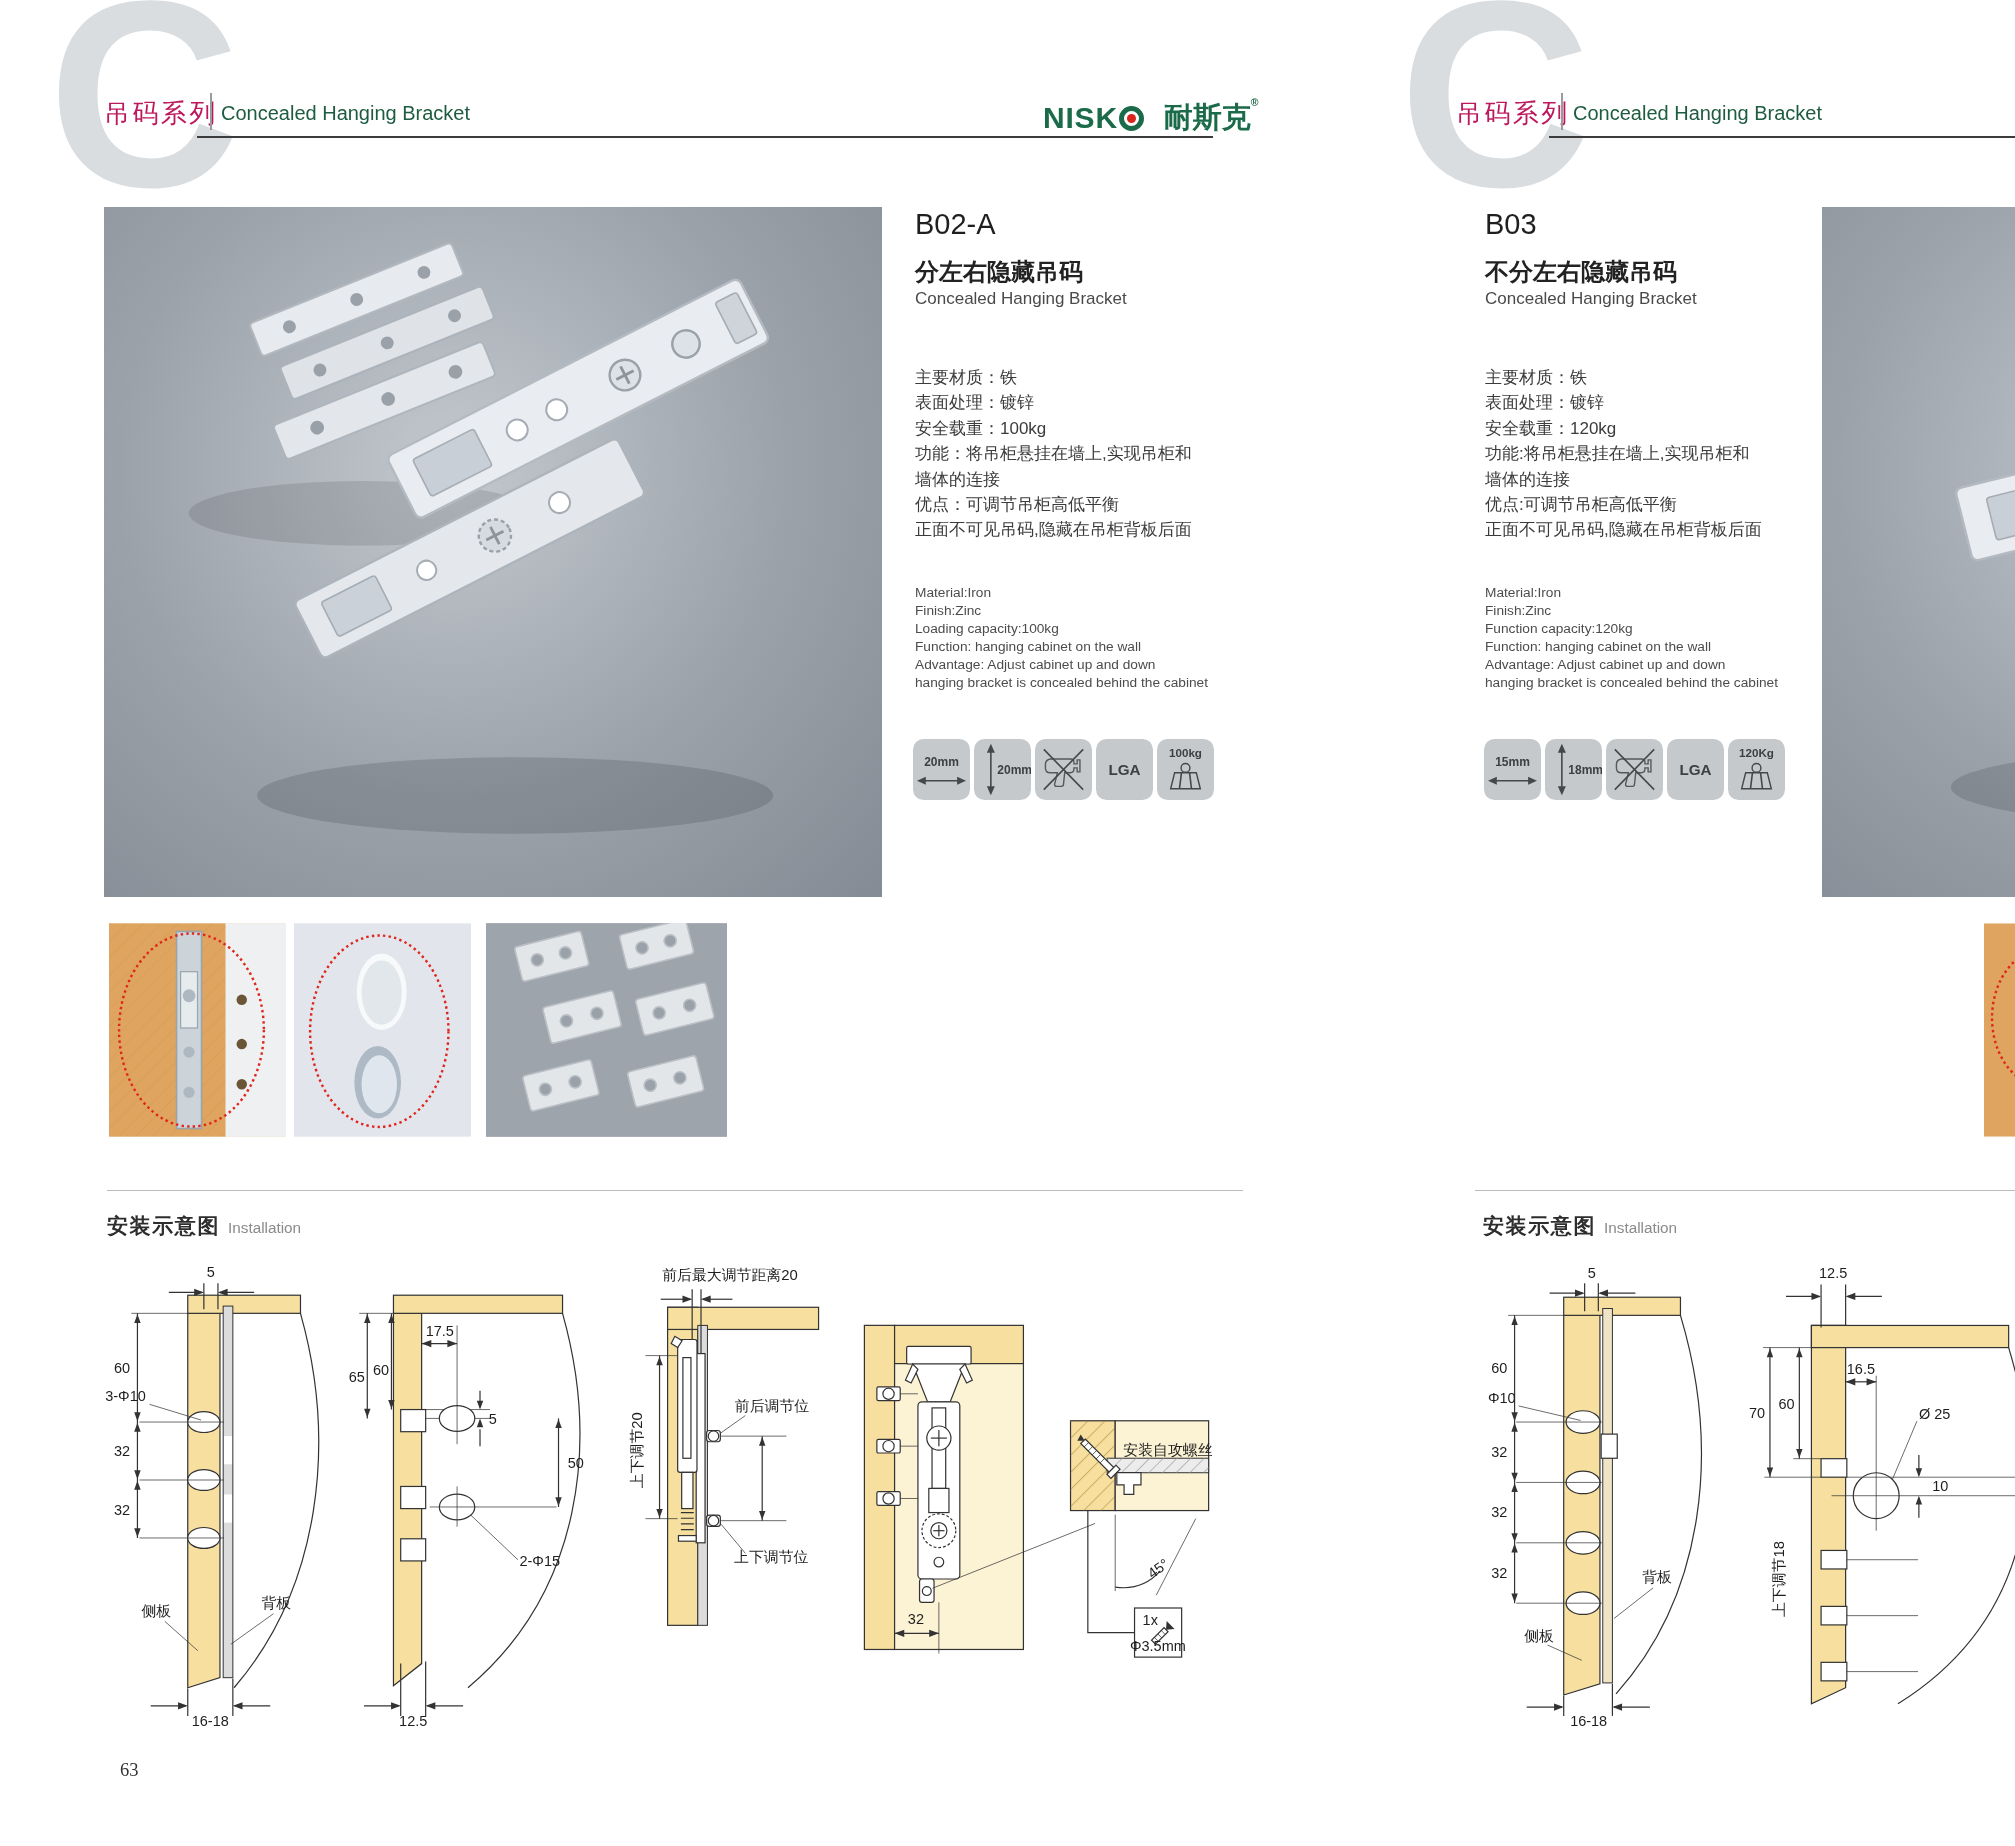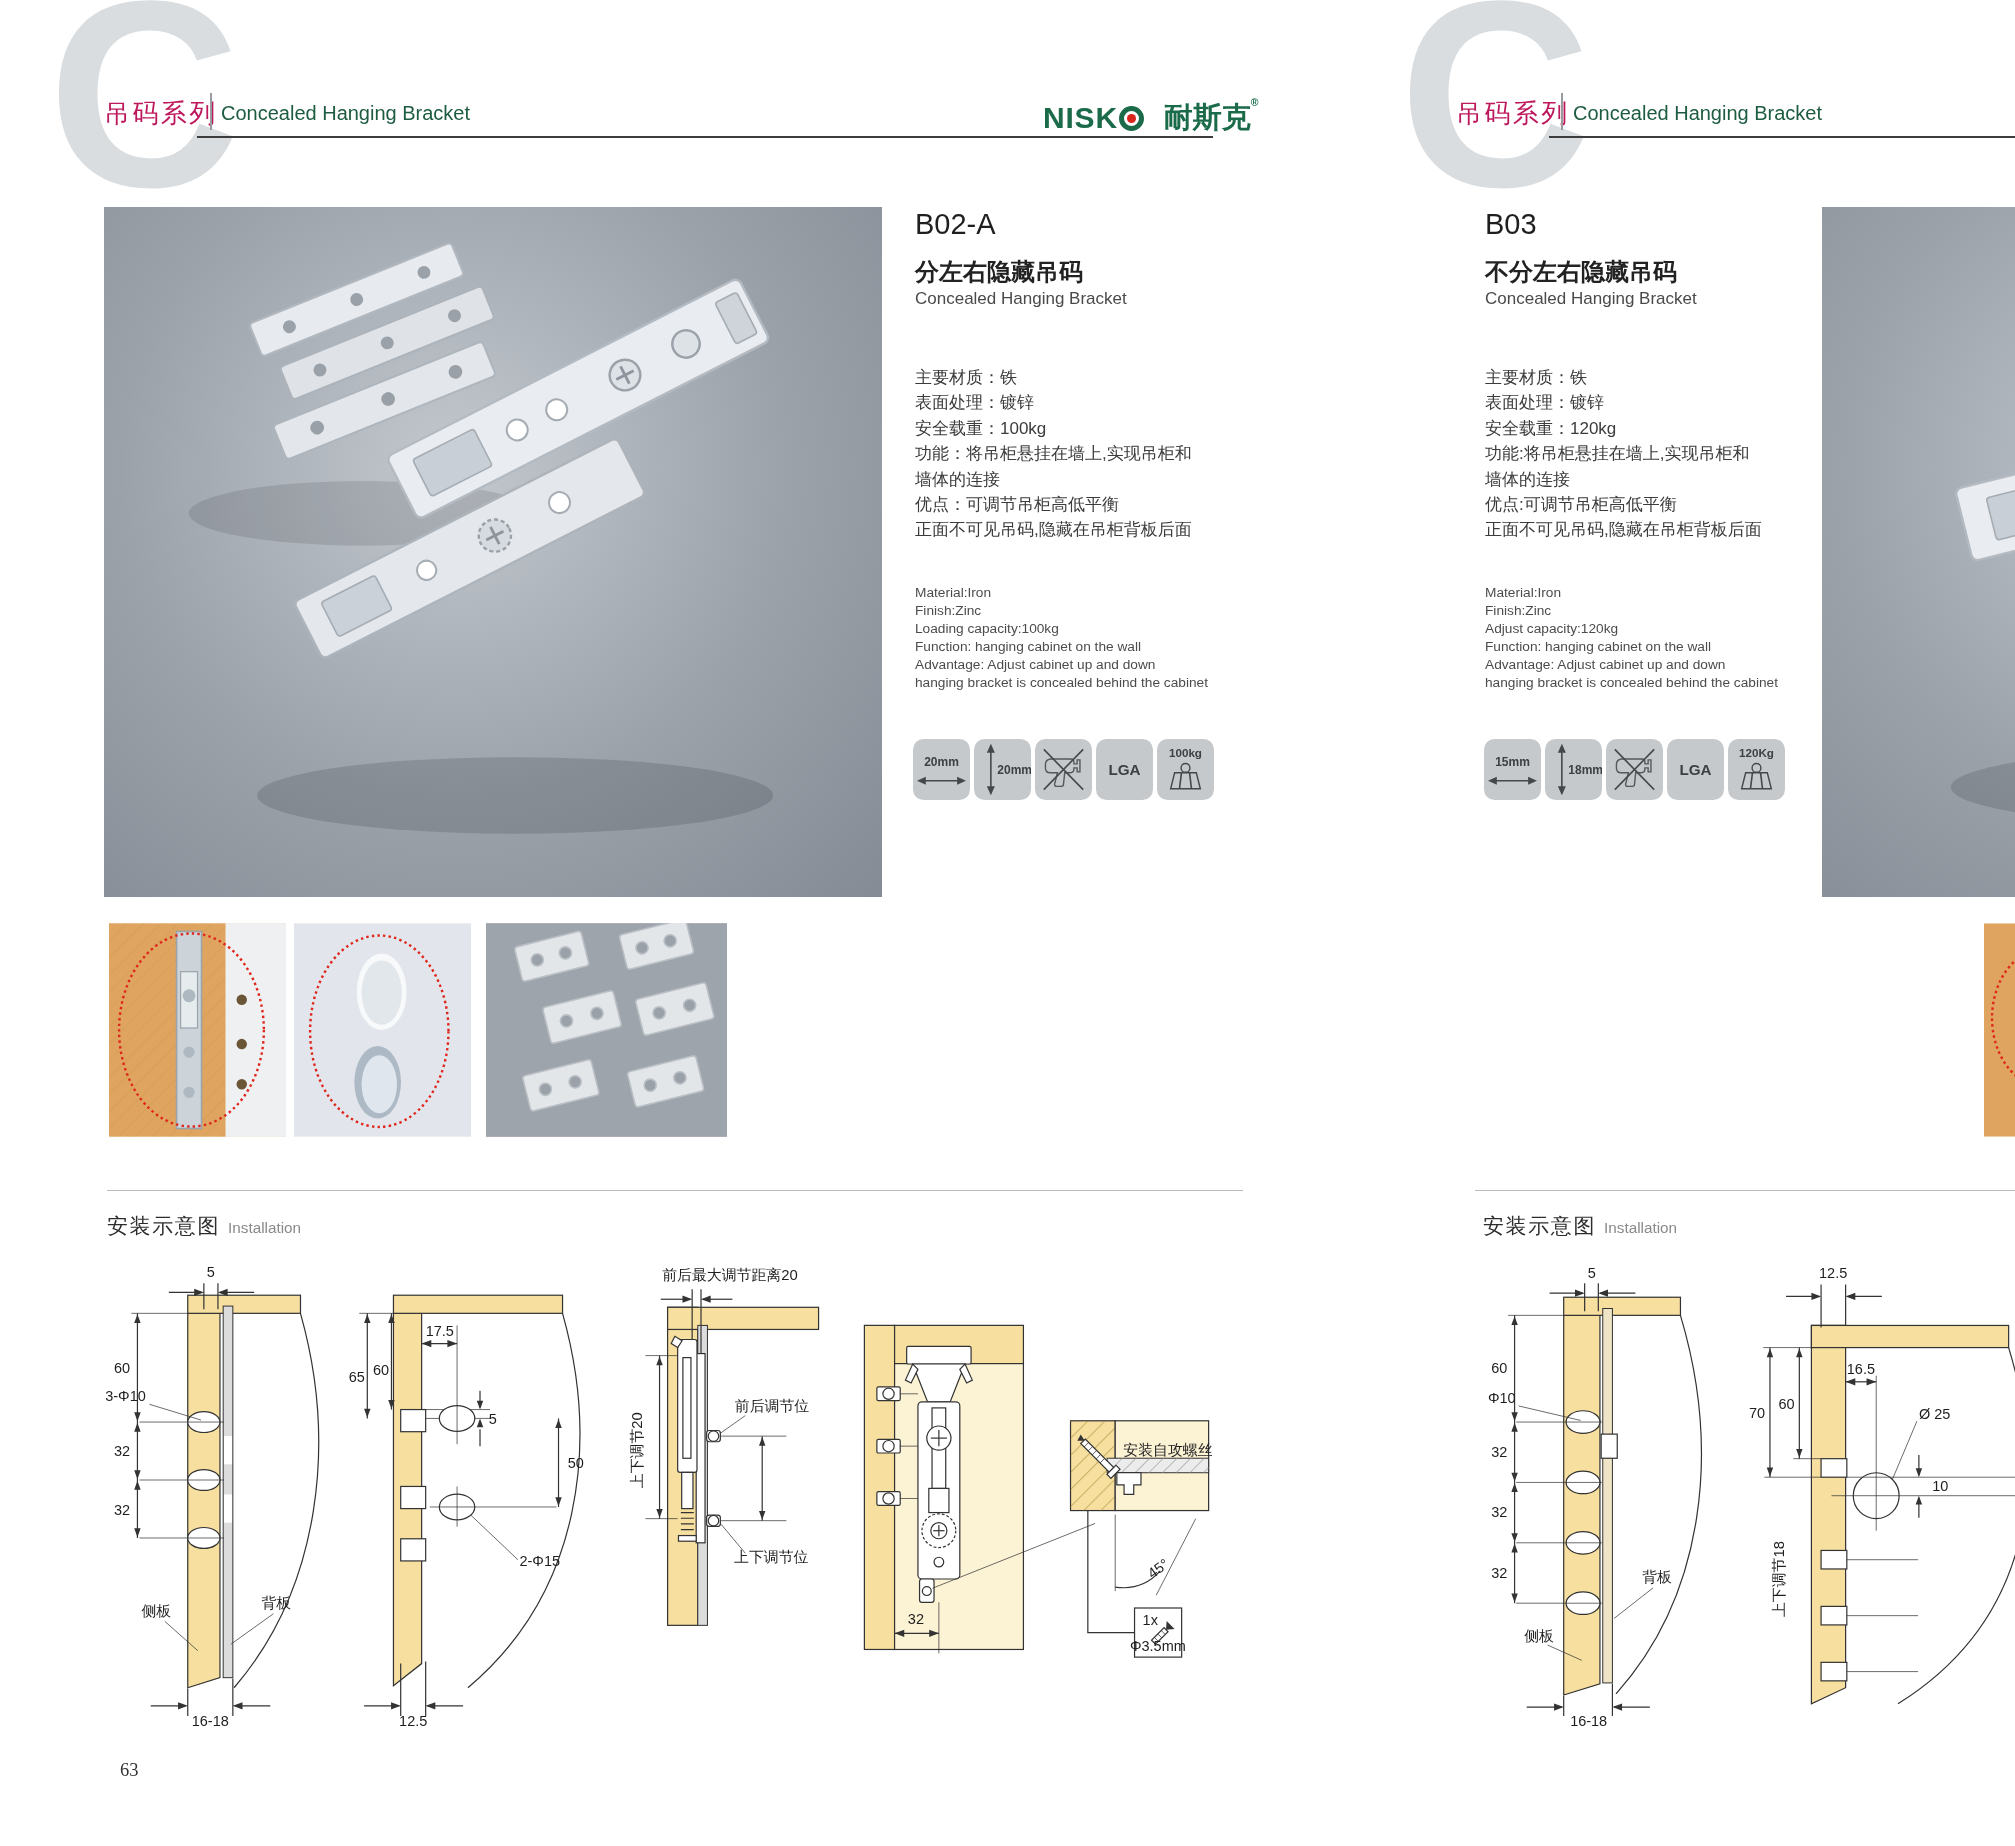--- a/index.html
+++ b/index.html
@@ -25,21 +25,21 @@
   .nameen{position:absolute;font-size:17px;color:#4a4a4a;}
   .speccn div{font-size:17px;line-height:25.4px;color:#3b3b3b;}
   .specen div{font-size:13.7px;line-height:18px;color:#4c4c4c;}
   .tiles{position:absolute;display:flex;gap:4px;}
   .tile{width:57px;height:61px;border-radius:10.5px;background:#c6c9cb;position:relative;flex:none;}
   .tile svg{position:absolute;left:0;top:0;}
   .tile text{fill:#3c4043;font-weight:600;}
   .tile line{stroke:#45484b;stroke-width:4;}
   .tile polygon{fill:#45484b;}
   .thumb{position:absolute;overflow:hidden;}
-  .insttl{position:absolute;font-size:21px;font-weight:400;color:#2d2d2d;letter-spacing:1.6px;}
+  .insttl{position:absolute;font-size:21px;font-weight:700;color:#2d2d2d;letter-spacing:1.6px;}
   .insten{position:absolute;font-size:15.3px;color:#8a8a8a;}
   .pagenum{position:absolute;font-size:18.5px;color:#333;font-family:"Liberation Serif","DejaVu Serif",serif;}
   .diag text{fill:#1e1e1e;font-size:36px;}
   .diag .cjk{font-size:37px;}
   .diag line,.diag .ln{stroke:#333;stroke-width:3;fill:none;}
   .diag .thin{stroke-width:1.8;}
   .diag polygon{fill:#333;}
   .wood{fill:#f6df9f;stroke:#333;stroke-width:3;}
   .woodl{fill:#fcf2d4;stroke:#333;stroke-width:3;}
   .wht{fill:#fff;stroke:#333;stroke-width:3;}
@@ -228,21 +228,21 @@
     <div>表面处理：镀锌</div>
     <div>安全载重：120kg</div>
     <div>功能:将吊柜悬挂在墙上,实现吊柜和</div>
     <div>墙体的连接</div>
     <div>优点:可调节吊柜高低平衡</div>
     <div>正面不可见吊码,隐藏在吊柜背板后面</div>
   </div>
   <div class="specen a" style="left:1485px;top:584px">
     <div>Material:Iron</div>
     <div>Finish:Zinc</div>
-    <div>Adjust capacity:120kg</div>
+    <div>Function capacity:120kg</div>
     <div>Function: hanging cabinet on the wall</div>
     <div>Advantage: Adjust cabinet up and down</div>
     <div>hanging bracket is concealed behind the cabinet</div>
   </div>
 
   <div class="tiles" style="left:1484px;top:739px">
     <div class="tile">
       <svg viewBox="0 0 142 152">
           <text x="71" y="68" font-size="30" text-anchor="middle">15mm</text>
       <line x1="26" y1="104" x2="116" y2="104"></line>

